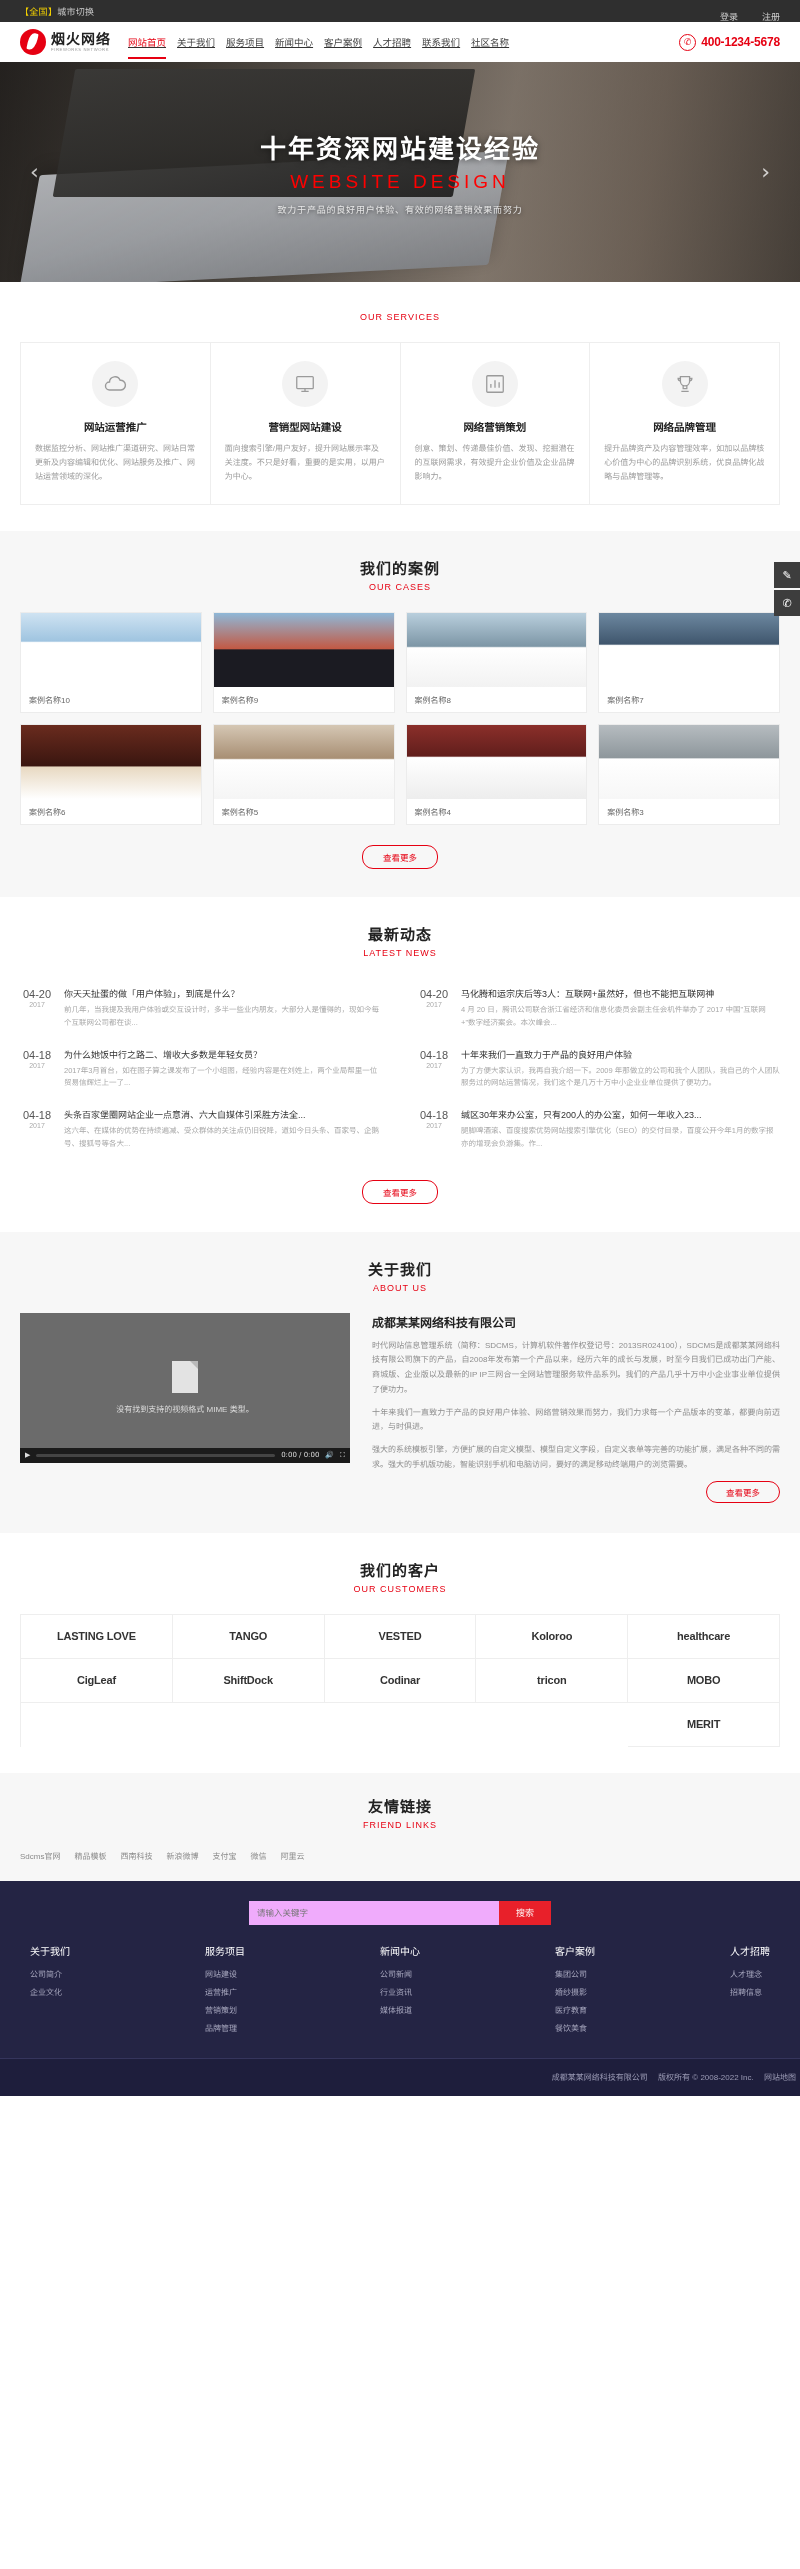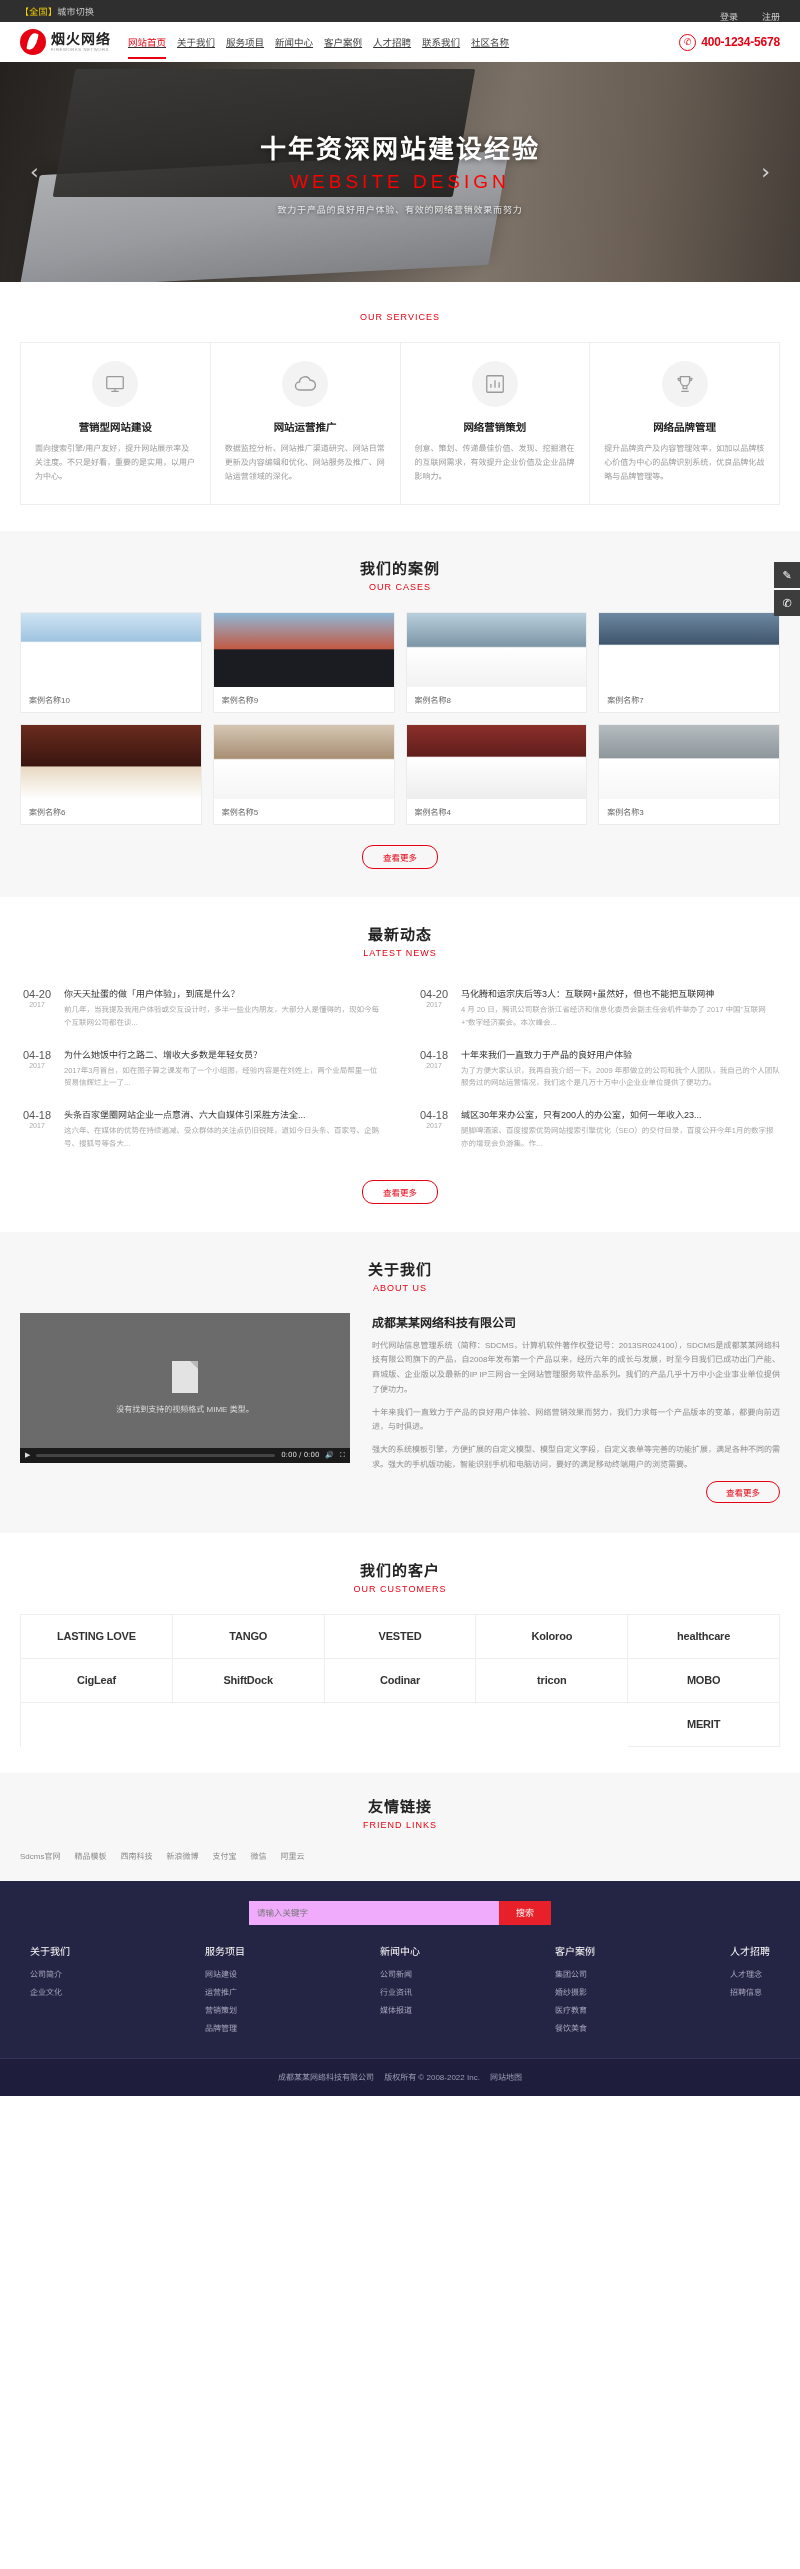--- a/index.html
+++ b/index.html
@@ -220,21 +220,21 @@
   }
   .fsearch button {
     width: 52px; height: 24px; border: none; background: #e8202a;
     color: #fff; font-size: 9px; cursor: pointer;
     font-family: "Liberation Sans", sans-serif;
   }
   .fcols { display: flex; justify-content: space-between; padding: 0 30px 18px; }
   .fcol h4 { font-size: 10px; font-weight: normal; color: #fff; margin-bottom: 10px; }
   .fcol a { display: block; font-size: 8px; color: #a6a6bd; text-decoration: none; margin-bottom: 7px; }
   .fbar {
-    border-top: 1px solid #35355c; text-align: center;
+    border-top: 1px solid #35355c; text-align: right;
     padding: 12px 0 14px; font-size: 8px; color: #9a9ab4;
     background: #1e1e3c;
   }
   .fbar span { margin: 0 4px; }
 </style>
 </head>
 <body>
 
 <div class="topbar">
   <div class="wrap">
@@ -290,36 +290,36 @@
       <div>✆</div>
     </div>
 
   <div class="sec wrap">
     <div class="sec-head">
       <p>OUR SERVICES</p>
     </div>
     <div class="services" id="services-list">
         <div class="svc">
           <div class="circle">
+            <svg width="24" height="24" viewBox="0 0 24 24" fill="none" stroke="#9a9a9a" stroke-width="1.4">
+              <path d="M6.5 18a4 4 0 010-8 5.5 5.5 0 0110.6-1.7A3.8 3.8 0 1118 18z"></path>
+            </svg>
+          </div>
+          <h3>网站运营推广</h3>
+          <p>数据监控分析、网站推广渠道研究、网站日常更新及内容编辑和优化、网站服务及推广、网站运营领域的深化。</p>
+        </div>
+        <div class="svc">
+          <div class="circle">
             <svg width="22" height="22" viewBox="0 0 24 24" fill="none" stroke="#9a9a9a" stroke-width="1.4">
               <rect x="3" y="4" width="18" height="13" rx="1"></rect>
               <path d="M8 20h8M12 17v3"></path>
             </svg>
           </div>
           <h3>营销型网站建设</h3>
           <p>面向搜索引擎/用户友好，提升网站展示率及关注度。不只是好看，重要的是实用，以用户为中心。</p>
-        </div>
-        <div class="svc">
-          <div class="circle">
-            <svg width="24" height="24" viewBox="0 0 24 24" fill="none" stroke="#9a9a9a" stroke-width="1.4">
-              <path d="M6.5 18a4 4 0 010-8 5.5 5.5 0 0110.6-1.7A3.8 3.8 0 1118 18z"></path>
-            </svg>
-          </div>
-          <h3>网站运营推广</h3>
-          <p>数据监控分析、网站推广渠道研究、网站日常更新及内容编辑和优化、网站服务及推广、网站运营领域的深化。</p>
         </div>
         <div class="svc">
           <div class="circle">
             <svg width="22" height="22" viewBox="0 0 24 24" fill="none" stroke="#9a9a9a" stroke-width="1.4">
               <rect x="3" y="3" width="18" height="18" rx="1"></rect>
               <path d="M7.5 16v-4M12 16V8M16.5 16v-6"></path>
             </svg>
           </div>
           <h3>网络营销策划</h3>
           <p>创意、策划、传递最佳价值、发现、挖掘潜在的互联网需求，有效提升企业价值及企业品牌影响力。</p>

